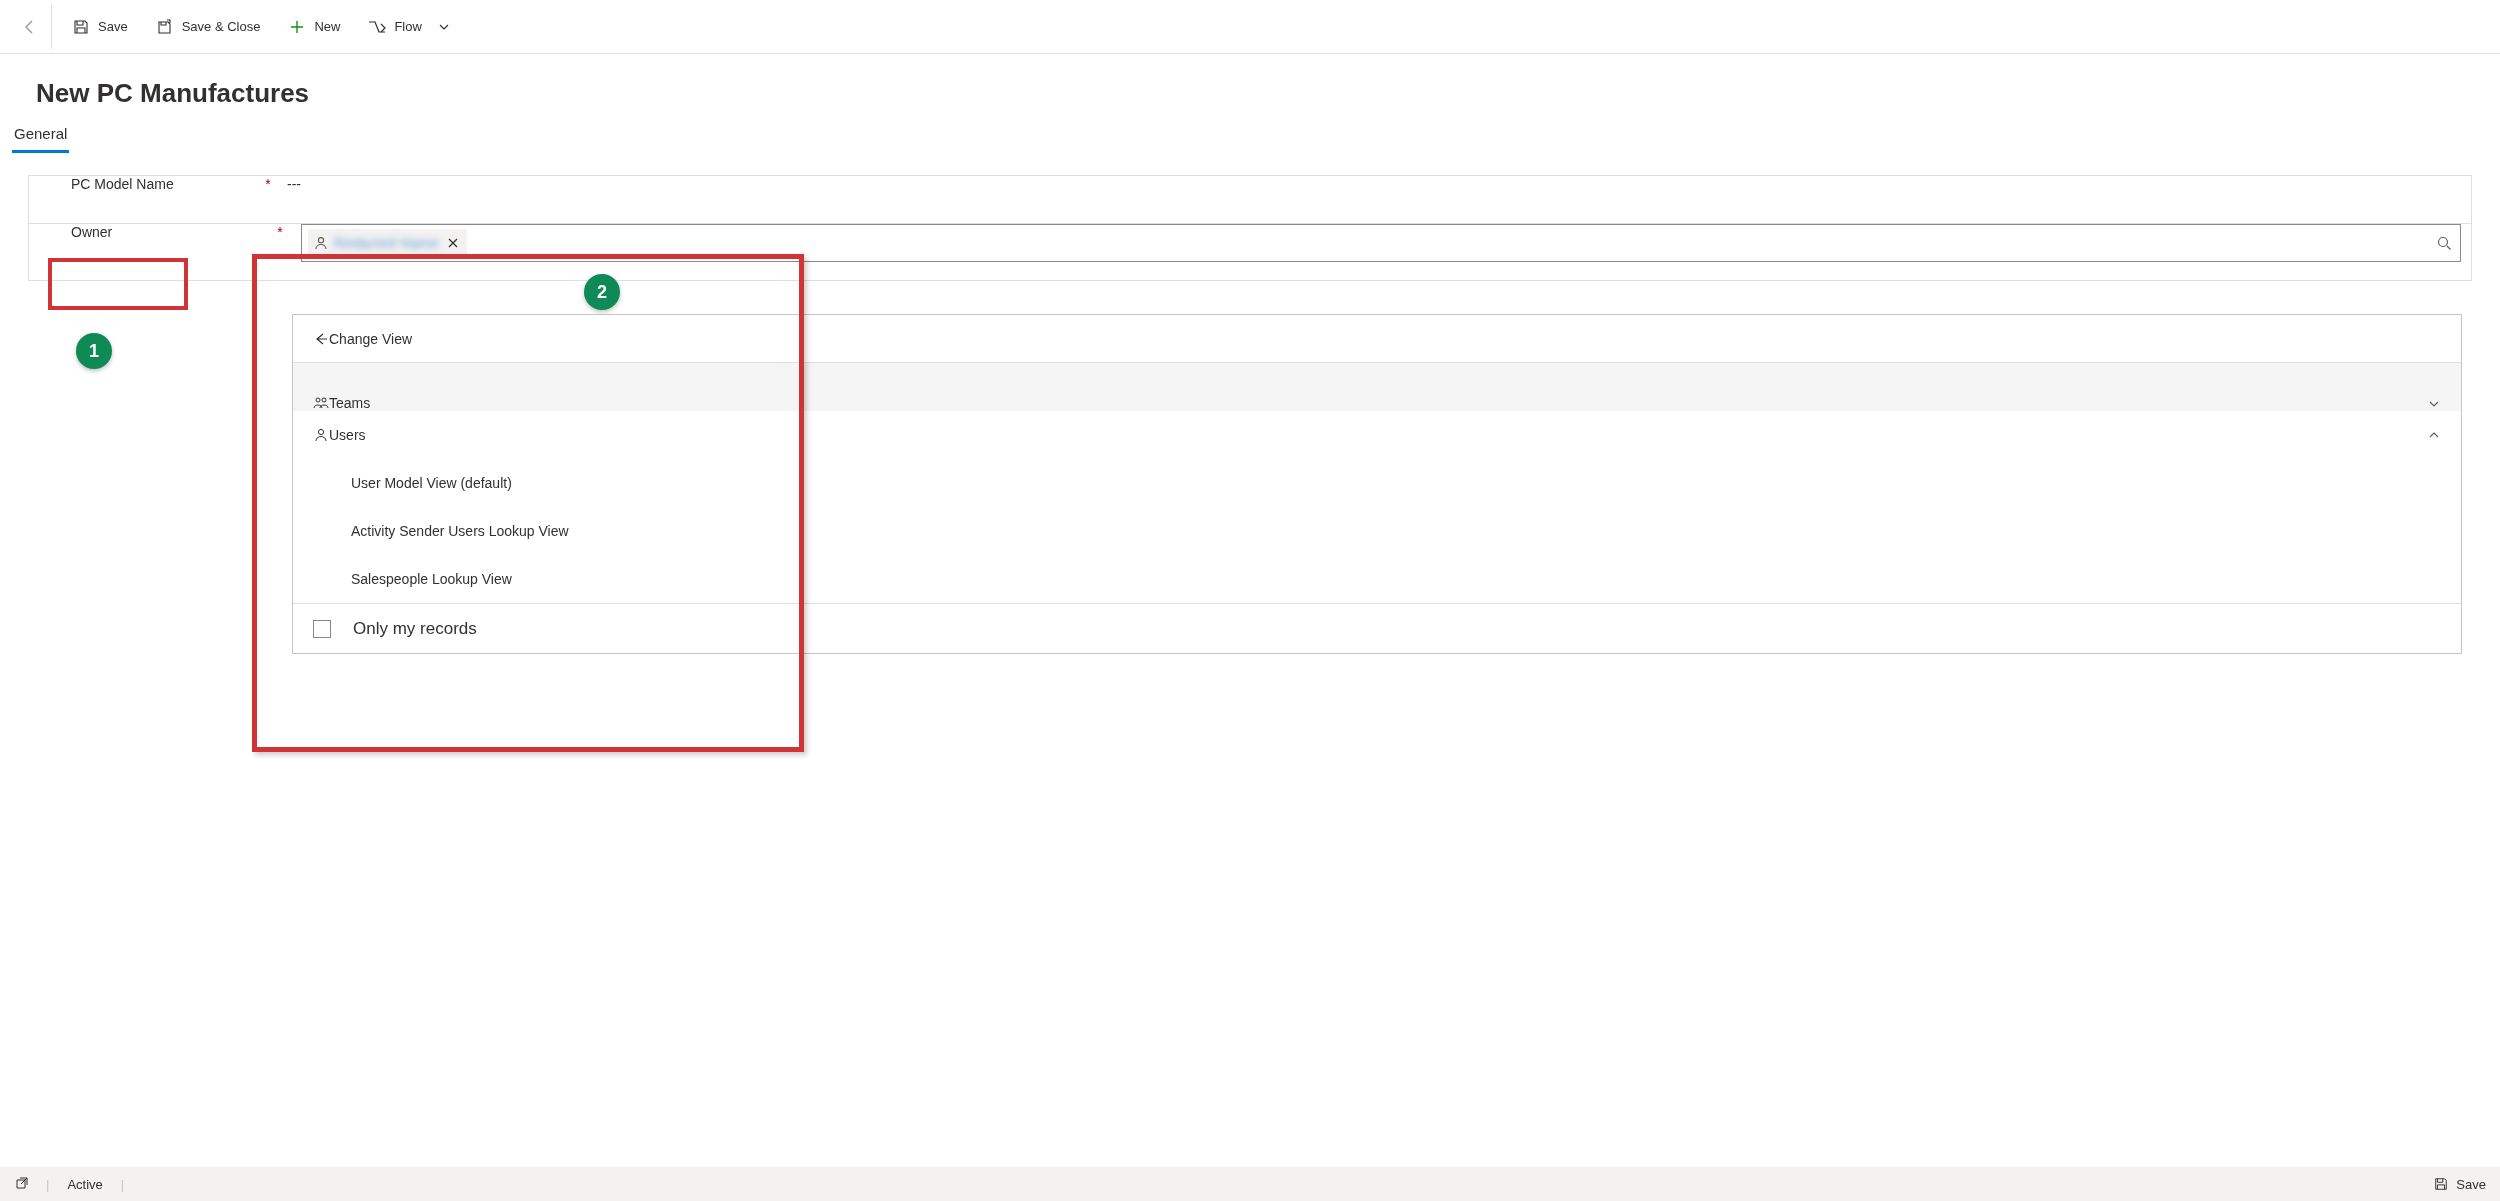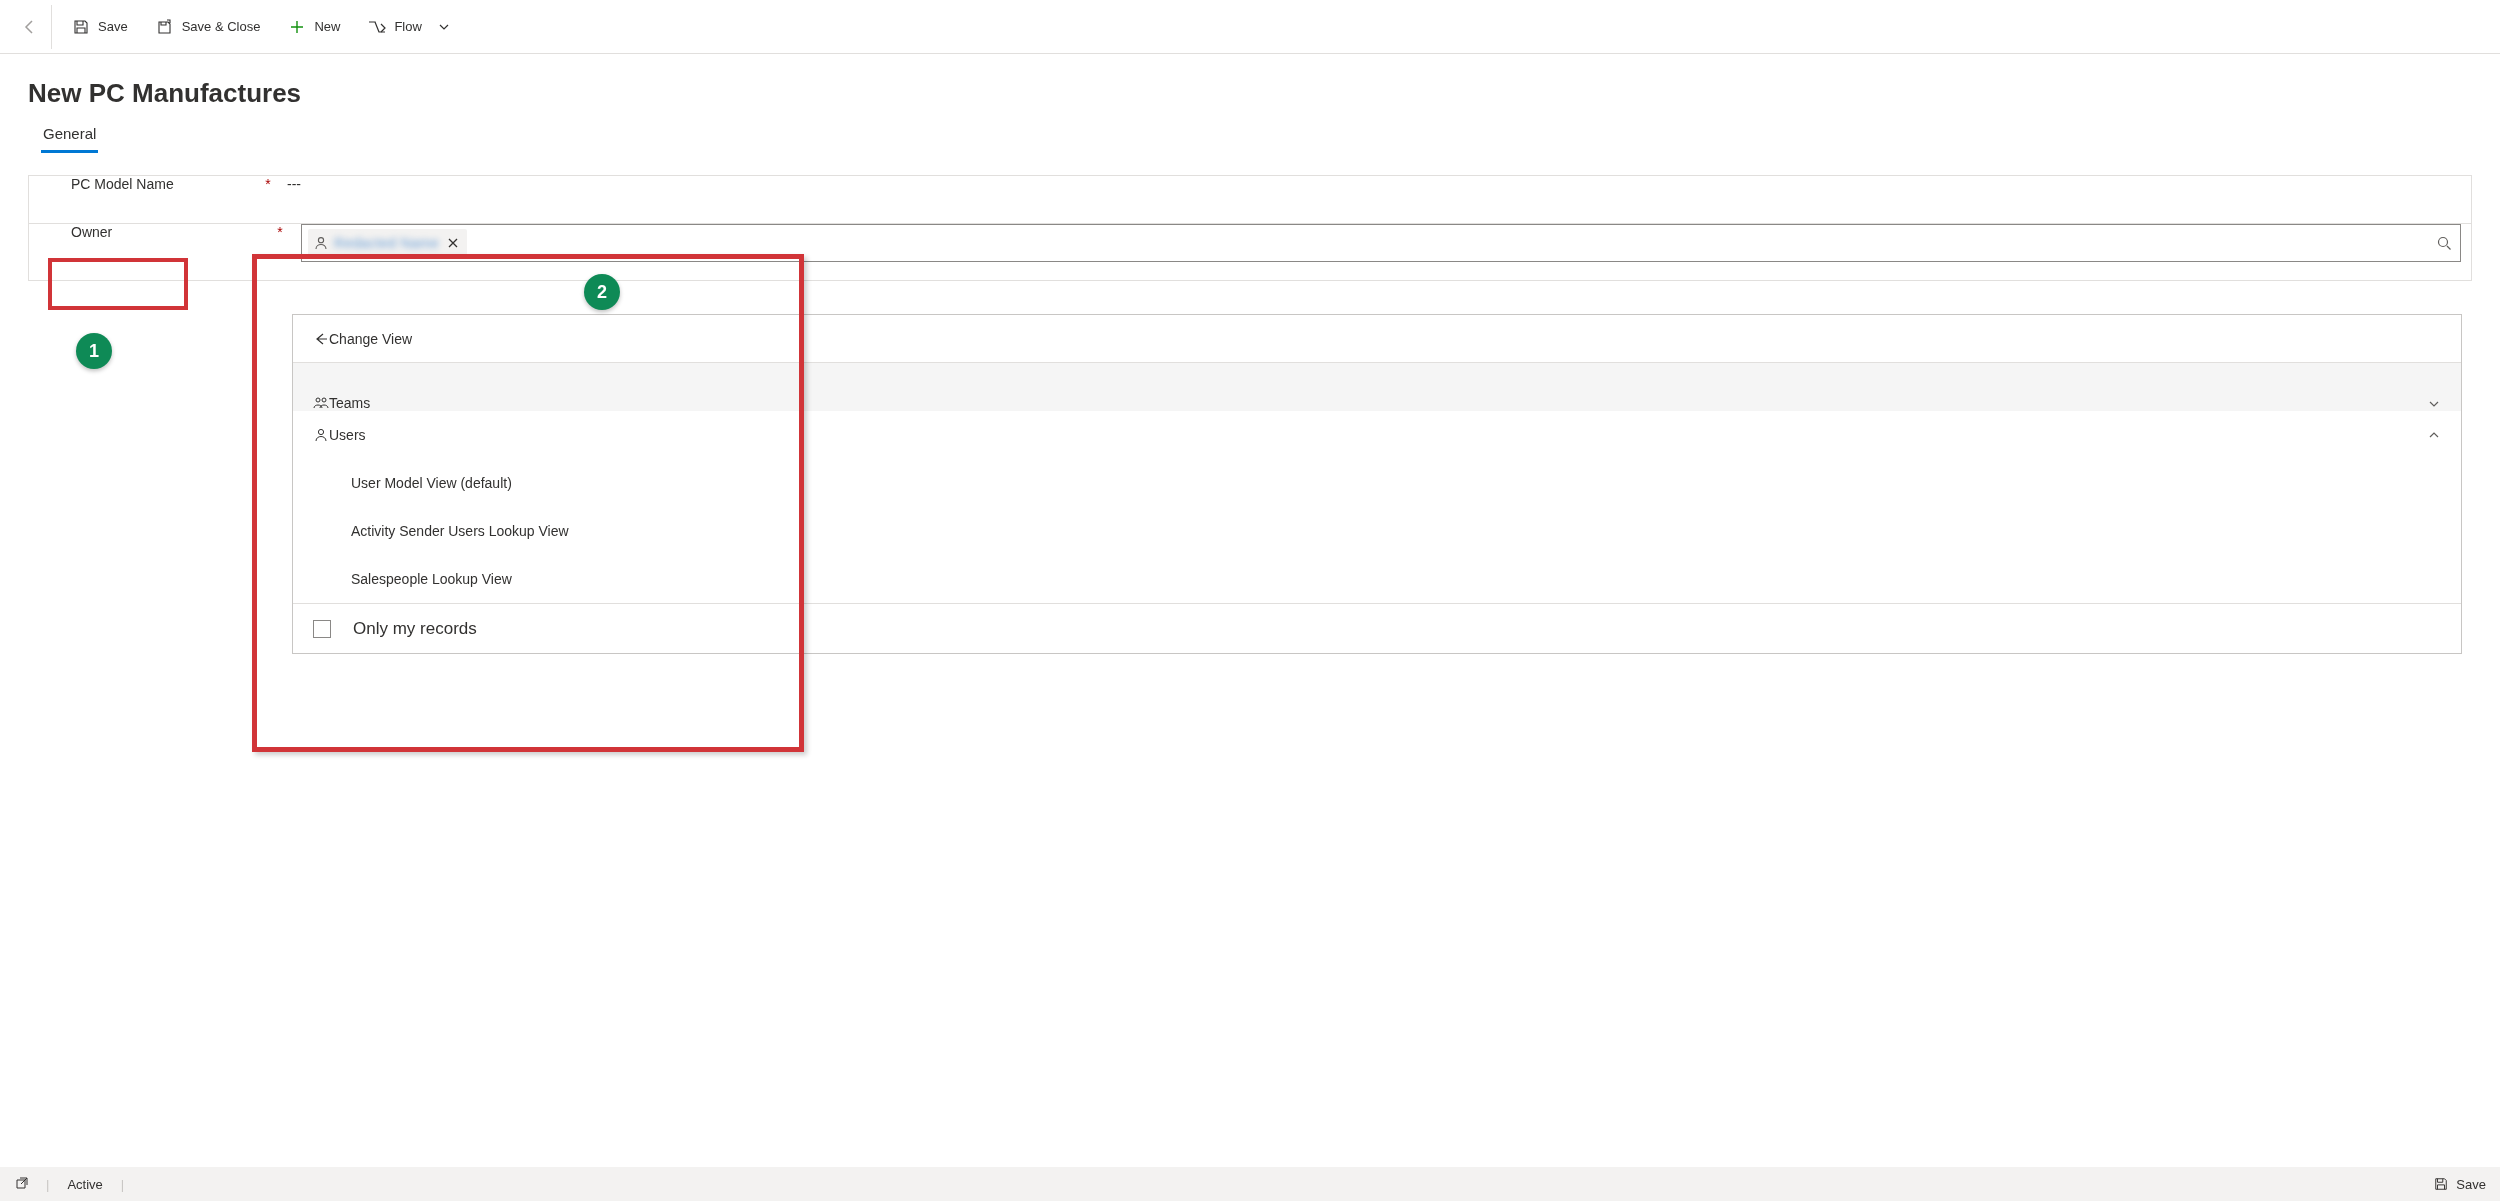--- a/index.html
+++ b/index.html
@@ -33,25 +33,25 @@
     padding: 0 14px; height: 44px;
     cursor: pointer;
     gap: 8px;
     color: #323130;
   }
   .cmd-icon { width: 18px; height: 18px; display: inline-flex; align-items: center; justify-content: center; }
   
   .page-title {
     font-size: 26px;
     font-weight: 600;
-    padding: 24px 28px 10px 28px;
+    padding: 24px 28px 10px 36px;
   }
   
   .tabs {
-    padding: 0 41px;
+    padding: 0 12px;
     border-bottom: 0;
   }
   .tab {
     display: inline-block;
     padding: 6px 2px 8px 2px;
     font-size: 15px;
     color: #323130;
     border-bottom: 3px solid #0078d4;
     font-weight: 400;
   }

